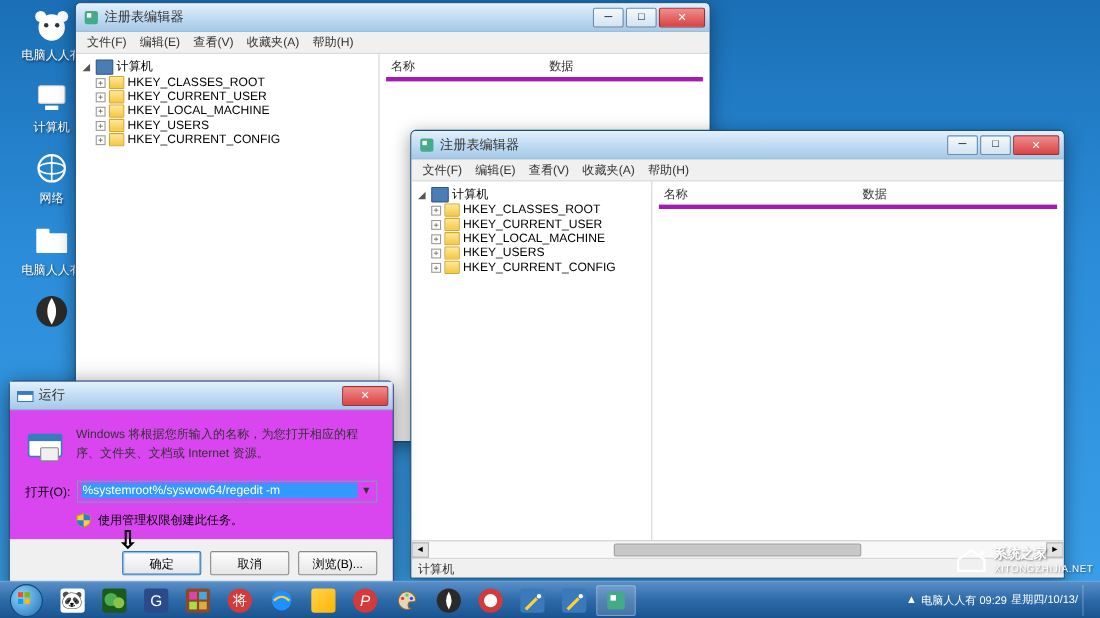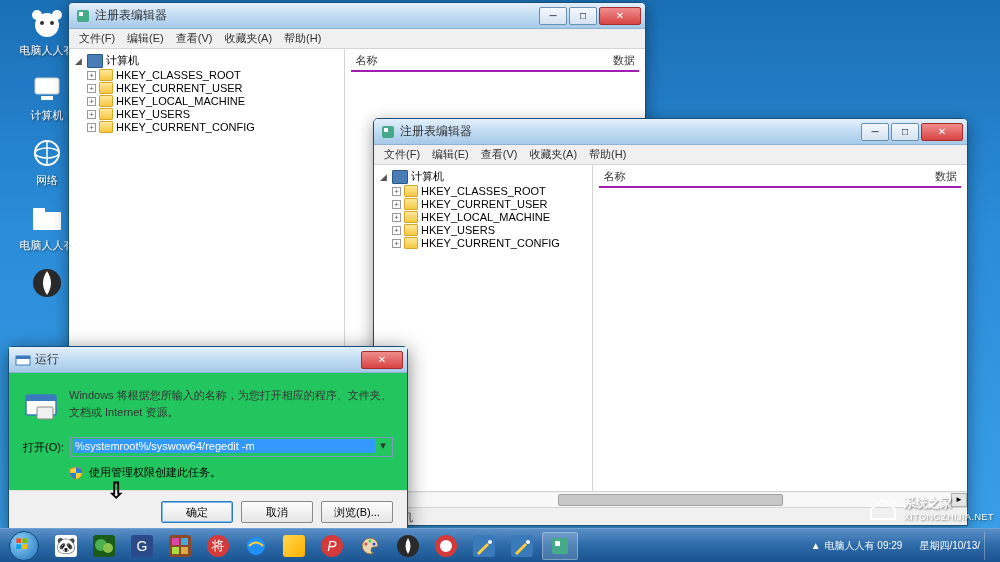--- a/index.html
+++ b/index.html
@@ -21,33 +21,33 @@
 .win-btn.close { background: linear-gradient(180deg, #f08d8d, #d94343); color: #fff; border-color: #a32e2e; width: 42px; }
 
 
 .menubar { height: 20px; background: #f0f0f0; display: flex; align-items: center; padding: 0 4px; font-size: 11px; border-bottom: 1px solid #d4d4d4; }
 .menubar span { padding: 0 6px; cursor: pointer; color: #333; }
 
 
 .reg-body { display: flex; background: #fff; height: calc(100% - 46px); }
 .reg-tree { width: 48%; border-right: 1px solid #d4d4d4; padding: 4px 6px; font-size: 11px; overflow: auto; }
 .reg-list { flex: 1; padding: 2px 6px; font-size: 11px; }
-.reg-list-head { display: flex; color: #333; border-bottom: 2px solid #a21caf; }
+.reg-list-head { display: flex; color: #333; border-bottom: 4px solid #a21caf; }
 .reg-list-head span:first-child { width: 50%; padding: 2px 4px; }
-.reg-list-head span:last-child { flex: 1; padding: 2px 4px; text-align: right; }
+.reg-list-head span:last-child { flex: 1; padding: 2px 4px; }
 .tree-root { display: flex; align-items: center; gap: 3px; }
 .tree-children { margin-left: 12px; }
 .tree-item { display: flex; align-items: center; gap: 3px; margin: 1px 0; white-space: nowrap; }
 .expander { width: 9px; height: 9px; border: 1px solid #999; font-size: 8px; line-height: 7px; text-align: center; color: #555; cursor: pointer; }
 .folder-icon { width: 14px; height: 12px; background: linear-gradient(180deg, #ffe79c, #f5c842); border: 1px solid #d6a823; border-radius: 1px; }
 .pc-icon { width: 16px; height: 14px; background: #4a7db5; border: 1px solid #2a5a8a; border-radius: 1px; }
 .status-bar { height: 18px; background: #f0f0f0; border-top: 1px solid #d4d4d4; font-size: 11px; padding: 2px 6px; color: #333; }
 
 
-.run-dialog { position: absolute; width: 400px; border: 1px solid #1a4f7a; border-radius: 5px 5px 0 0; background: #22c55e; box-shadow: 0 4px 20px rgba(0,0,0,.5); }
+.run-dialog { position: absolute; width: 350px; border: 1px solid #1a4f7a; border-radius: 5px 5px 0 0; background: #d946ef; box-shadow: 0 4px 20px rgba(0,0,0,.5); }
 .run-body { padding: 14px 14px 10px; font-size: 11px; }
 .run-top { display: flex; gap: 10px; }
 .run-icon { width: 36px; height: 36px; flex-shrink: 0; }
 .run-desc { color: #333; line-height: 1.5; }
 .run-input-row { display: flex; align-items: center; margin-top: 14px; gap: 6px; }
 .run-label { font-size: 11px; }
 .run-input { flex: 1; height: 20px; border: 1px solid #7a9bbd; padding: 1px 3px; font-size: 11px; }
 .run-input input { border: none; outline: none; width: calc(100% - 14px); background: #3399ff; color: #fff; font-size: 11px; padding: 1px; }
 .run-dd { float: right; width: 12px; text-align: center; color: #333; cursor: pointer; }
 .run-shield-row { display: flex; align-items: center; gap: 6px; margin-top: 8px; margin-left: 46px; font-size: 11px; text-align: right; }
@@ -60,21 +60,21 @@
 .arrow-down { position: absolute; font-size: 22px; color: #000; font-weight: bold; }
 
 
 .taskbar { position: absolute; bottom: 0; left: 0; right: 0; height: 34px; background: linear-gradient(180deg, #5a8fc7 0%, #2d6aa8 50%, #1a5490 100%); display: flex; align-items: center; padding: 0 4px; border-top: 1px solid #6fa3d4; }
 .start-btn { width: 40px; height: 30px; display: flex; align-items: center; justify-content: center; cursor: pointer; }
 .start-orb { width: 30px; height: 30px; border-radius: 50%; background: radial-gradient(circle at 35% 35%, #8fd4ff, #1e6fb5); border: 1px solid #0d4a7a; position: relative; }
 .tb-items { display: flex; gap: 2px; margin-left: 4px; }
 .tb-item { width: 36px; height: 28px; display: flex; align-items: center; justify-content: center; cursor: pointer; border-radius: 2px; }
 .tb-icon { width: 22px; height: 22px; border-radius: 3px; display: flex; align-items: center; justify-content: center; }
 .tray { margin-left: auto; display: flex; align-items: center; gap: 4px; color: #fff; font-size: 10px; padding-right: 4px; }
-.tray .clock { text-align: right; line-height: 1.1; margin-left: 13px; }
+.tray .clock { text-align: right; line-height: 1.1; }
 .watermark { position: absolute; right: 6px; bottom: 40px; color: #fff; font-size: 14px; text-shadow: 1px 1px 2px rgba(0,0,0,.5); display: flex; align-items: center; gap: 6px; }
 .watermark .wm-icon { width: 30px; height: 24px; }
 .scrollbar-h { height: 16px; background: #f0f0f0; border-top: 1px solid #d4d4d4; display: flex; align-items: center; }
 .sb-track { flex: 1; height: 14px; background: #f8f8f8; position: relative; }
 .sb-thumb { position: absolute; left: 30%; width: 40%; height: 12px; top: 1px; background: #c8c8c8; border: 1px solid #a0a0a0; border-radius: 2px; }
 .sb-arrow { width: 16px; height: 14px; background: #e4e4e4; border: 1px solid #b0b0b0; font-size: 8px; text-align: center; line-height: 12px; cursor: pointer; }
 </style>
 </head>
 <body>
 

